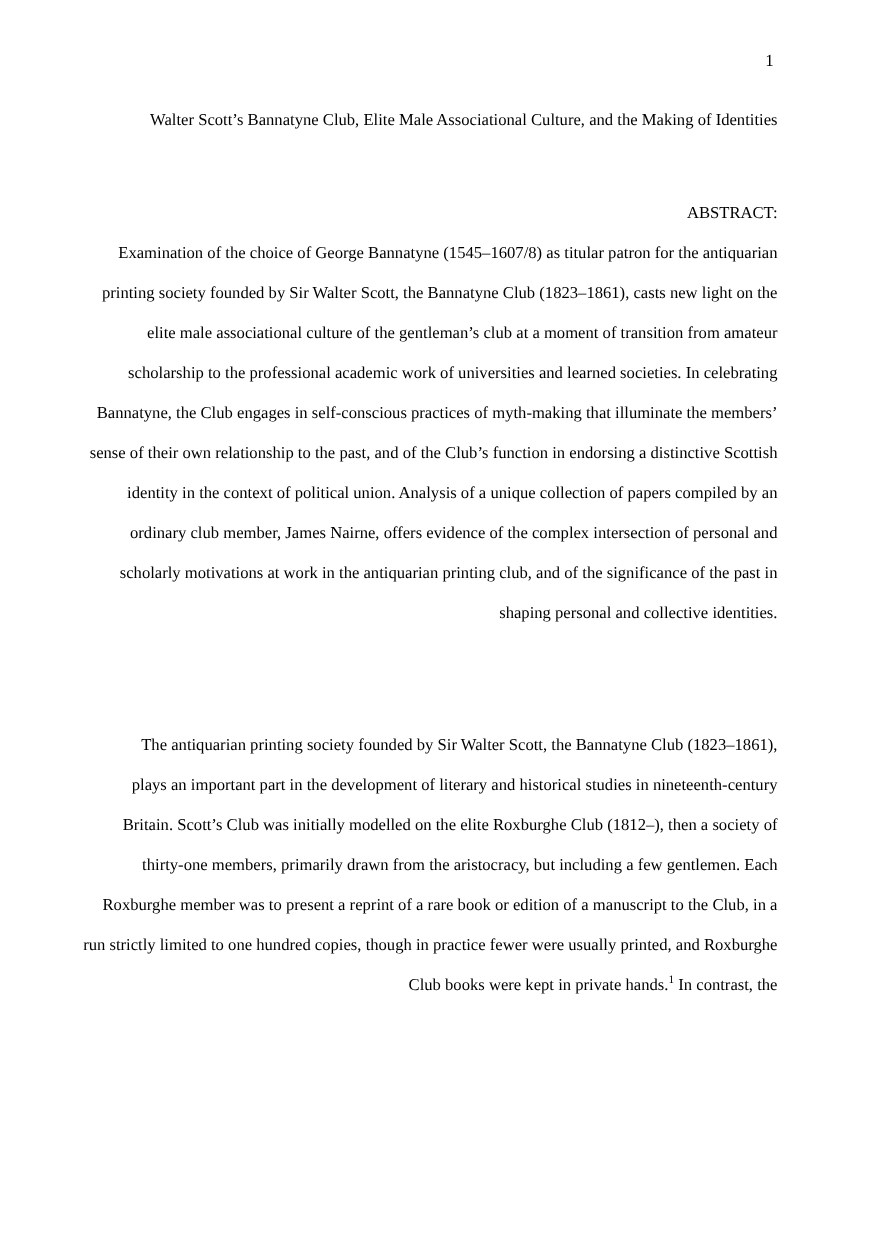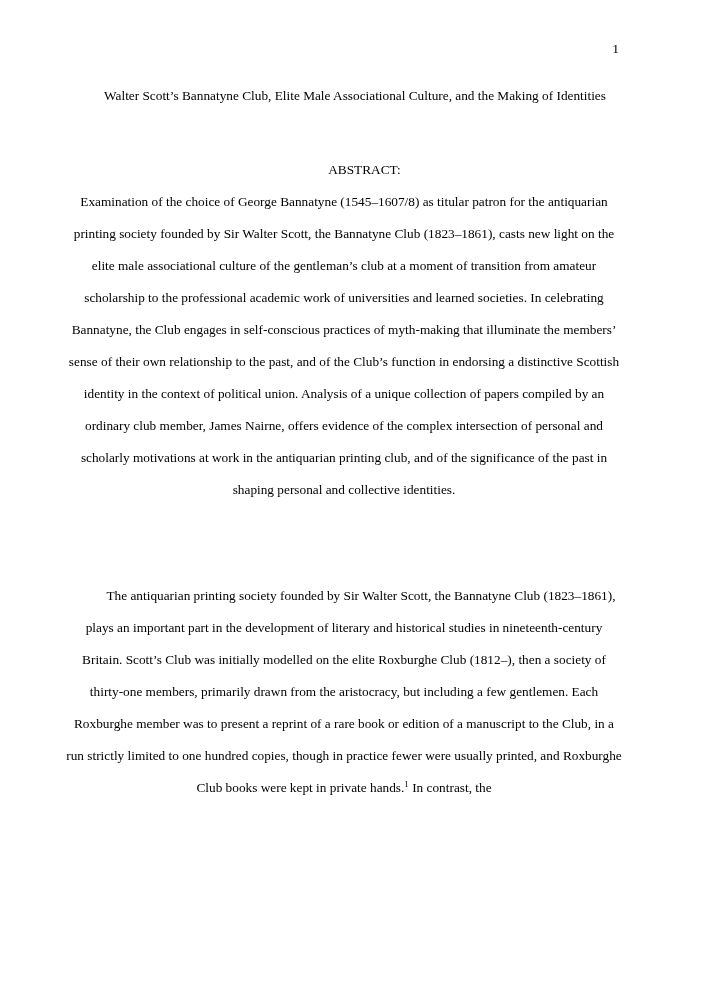--- a/index.html
+++ b/index.html
@@ -31,21 +31,21 @@
   .content {
     position: absolute;
     top: 80px;
     left: 66px;
     width: 556px;
   }
   p {
     margin: 0;
     font-size: 13.3px;
     line-height: 32px;
-    text-align: center;
+    text-align: right;
   }
   .title {
     text-indent: 22px;
   }
   .gap-sm { height: 32px; }
   .gap-md { height: 42px; }
   .section-label {
     font-size: 13.3px;
     line-height: 32px;
     margin-left: 41px;

